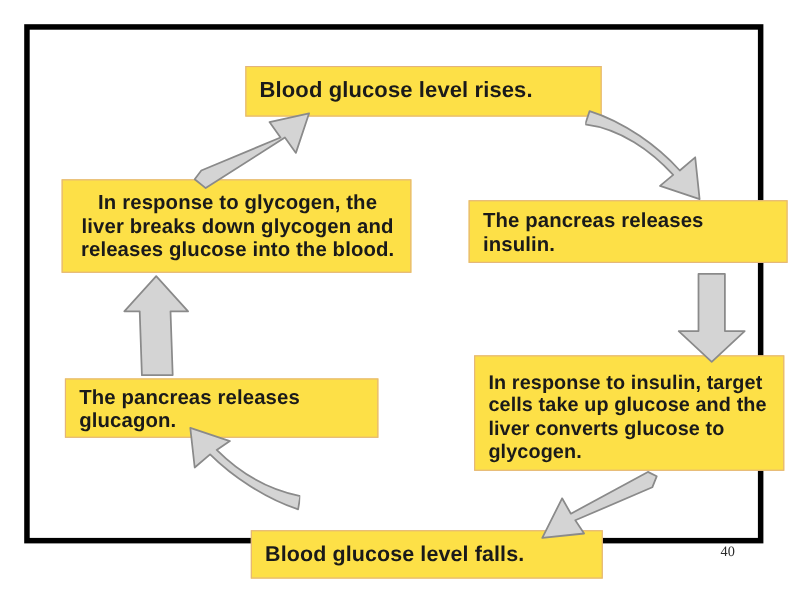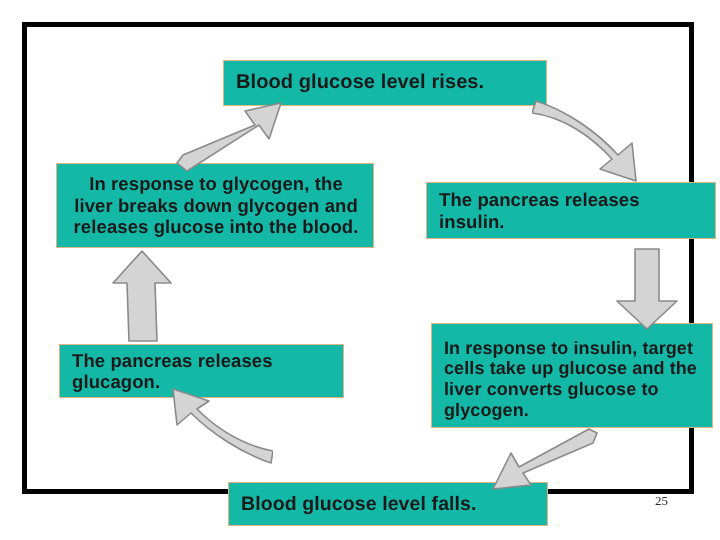--- a/index.html
+++ b/index.html
@@ -31,21 +31,21 @@
     width: 672px;
     height: 472px;
     box-sizing: border-box;
     border: 5px solid #000000;
     background: #ffffff;
   }
 
   .box {
     position: absolute;
     box-sizing: border-box;
-    background: #14b8a6;
+    background: #fde047;
     border: 1px solid #e3b37d;
     color: #1a1a1a;
     font-weight: bold;
     line-height: 1.16;
     letter-spacing: 0.1px;
     padding: 6px 10px 6px 12px;
     display: flex;
     align-items: center;
     text-rendering: geometricPrecision;
   }
@@ -153,15 +153,15 @@
     <svg class="arrow" id="arrow-up-left" viewBox="0 0 118 78">
       <path d="M116,76 C86,66 56,46 36,26 L22,38 L18,2 L54,14 L42,22 C62,42 88,58 118,64 Z" fill="#d4d4d4" stroke="#8a8a8a" stroke-width="1.6" stroke-linejoin="round"></path>
     </svg>
 
     <svg class="arrow" id="arrow-up" viewBox="0 0 74 96">
       <polygon points="37,2 66,34 50,34 52,92 24,92 22,34 8,34" fill="#d4d4d4" stroke="#8a8a8a" stroke-width="1.6" stroke-linejoin="round"></polygon>
     </svg>
 
   </div>
 
-  <div id="page-number">25</div>
+  <div id="page-number">40</div>
 
 </div>
 
 </body></html>

